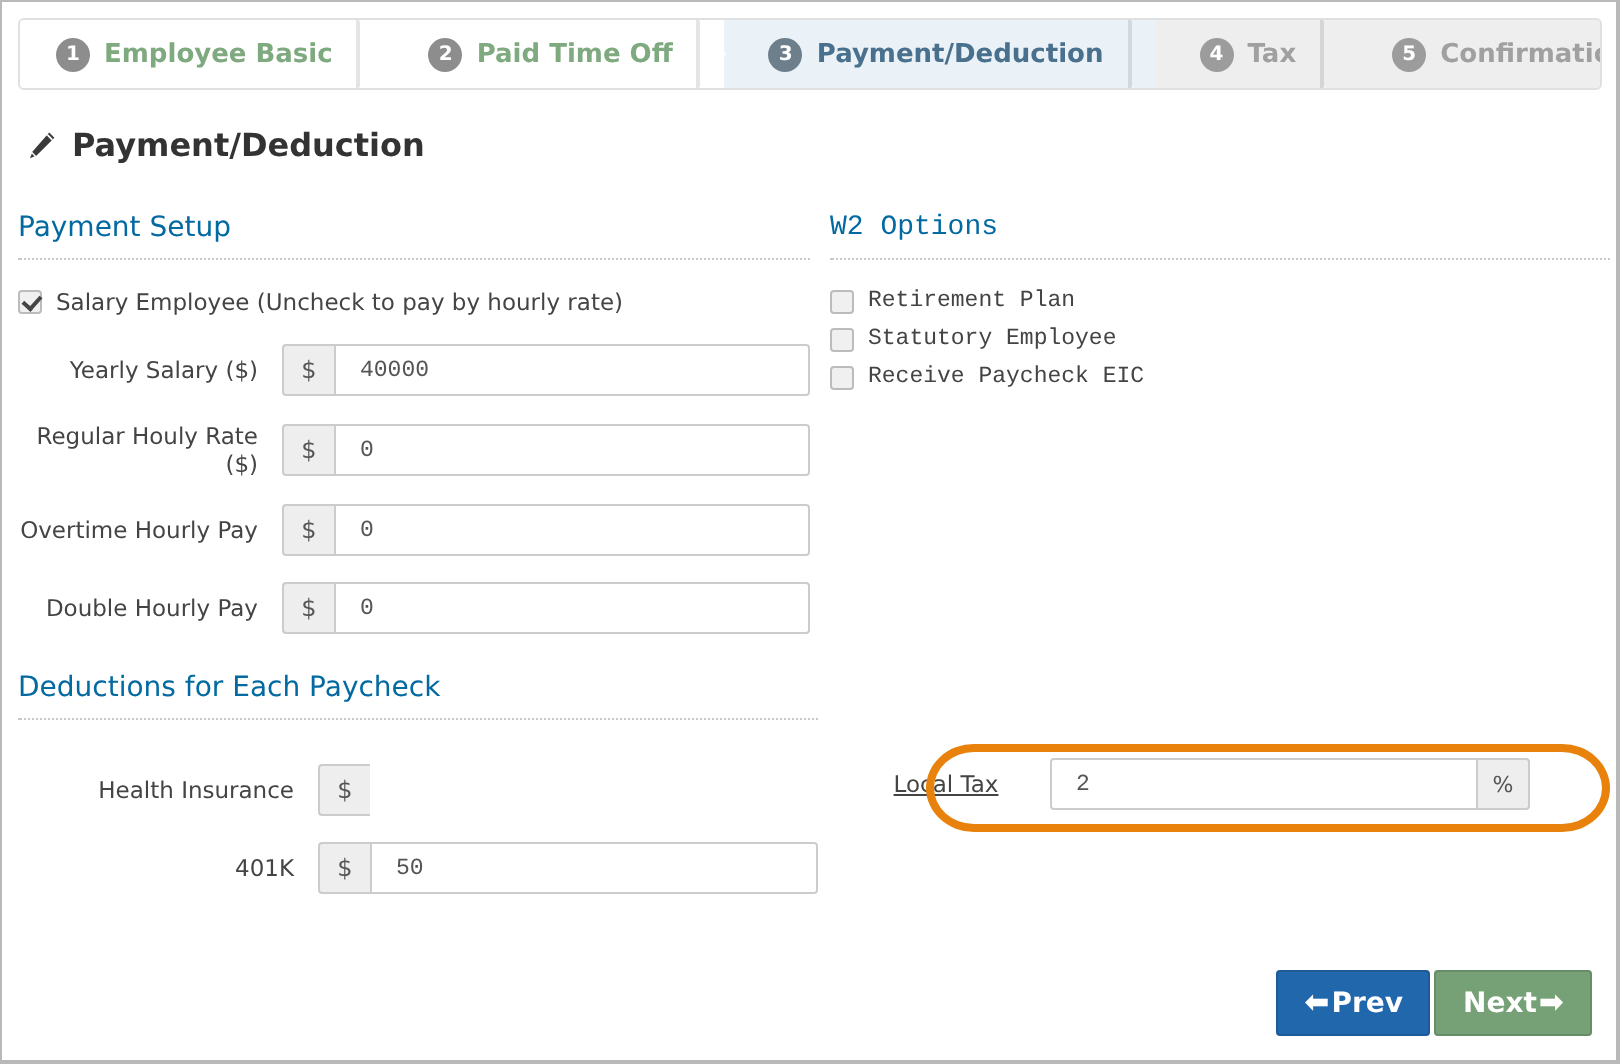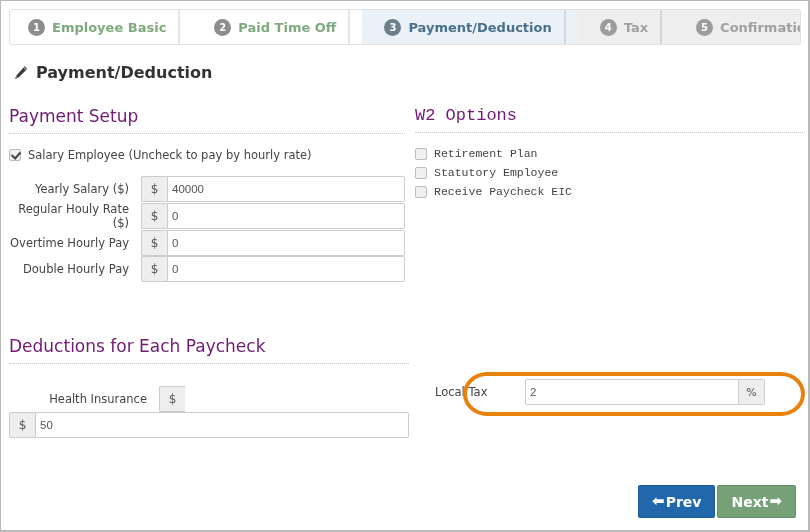--- a/index.html
+++ b/index.html
@@ -106,22 +106,22 @@
     font-weight: bold;
     color: #333333;
   }
   .pencil-icon { margin-right: 7px; display: inline-flex; }
 
   
   .col-left  { position: absolute; left: 8px;  top: 105px; width: 396px; }
   .col-right { position: absolute; left: 414px; top: 105px; width: 390px; font-family: Liberation Mono, monospace; }
 
   .section-title {
-    font-size: 17px;
-    color: #701a75;
+    font-size: 14px;
+    color: #0369a1;
     padding-bottom: 7px;
   }
   .divider {
     border-bottom: 1px dotted #c8c8c8;
     margin-bottom: 14px;
   }
 
   
   .check-row {
     display: flex; align-items: center;
@@ -145,20 +145,21 @@
     width: 4px; height: 7px;
     border: solid #444444;
     border-width: 0 2px 2px 0;
     transform: rotate(42deg);
   }
 
   
   .form-row {
     display: flex;
     align-items: center;
+    margin-bottom: 13px;
   }
   .form-label {
     width: 132px;
     text-align: right;
     padding-right: 12px;
     font-size: 11.5px;
     color: #444444;
     flex: 0 0 auto;
   }
   .input-group {
@@ -178,36 +179,36 @@
     justify-content: center;
     flex: 0 0 auto;
   }
   .addon.left  { border-right: none; border-radius: 2px 0 0 2px; }
   .addon.right { border-left: none;  border-radius: 0 2px 2px 0; font-size: 11px; }
   .txt {
     flex: 1 1 auto;
     min-width: 0;
     border: 1px solid #cccccc;
     background: #ffffff;
-    padding: 0 4px;
-    font-family: Liberation Sans, sans-serif;
+    padding: 0 12px;
+    font-family: Liberation Mono, monospace;
     font-size: 11.5px;
     color: #555555;
     border-radius: 0 2px 2px 0;
     outline: none;
   }
   .txt.mid { border-radius: 0; }
 
   
   .deduct-left  { position: absolute; left: 8px;  top: 335px; width: 400px; }
   .deduct-right { position: absolute; left: 414px; top: 335px; width: 390px; }
   .deduct-left .form-label { width: 150px; }
 
   .local-row { margin-top: 43px; padding-left: 20px; }
-  .local-row .form-label { width: 90px; text-align: left; padding-right: 14px; }
+  .local-row .form-label { width: 90px; text-align: center; padding-right: 14px; text-decoration: underline; }
   .local-row .input-group { max-width: 240px; }
 
   
   .highlight-ellipse {
     position: absolute;
     left: 462px; top: 371px;
     width: 342px; height: 44px;
     border: 4px solid #e8820c;
     border-radius: 24px / 22px;
     pointer-events: none;
@@ -343,20 +344,21 @@
     <div class="divider" style="margin-bottom:22px;"></div>
 
     <div class="form-row">
       <div class="form-label">Health Insurance</div>
       <div class="input-group">
         <span class="addon left">$</span>
       </div>
     </div>
 
     <div class="form-row">
+      <div class="form-label">401K</div>
       <div class="input-group">
         <span class="addon left">$</span>
         <input class="txt" type="text" value="50" style="">
       </div>
     </div>
   </div>
 
   <div class="deduct-right">
     <div class="form-row local-row">
       <div class="form-label">Local Tax</div>

